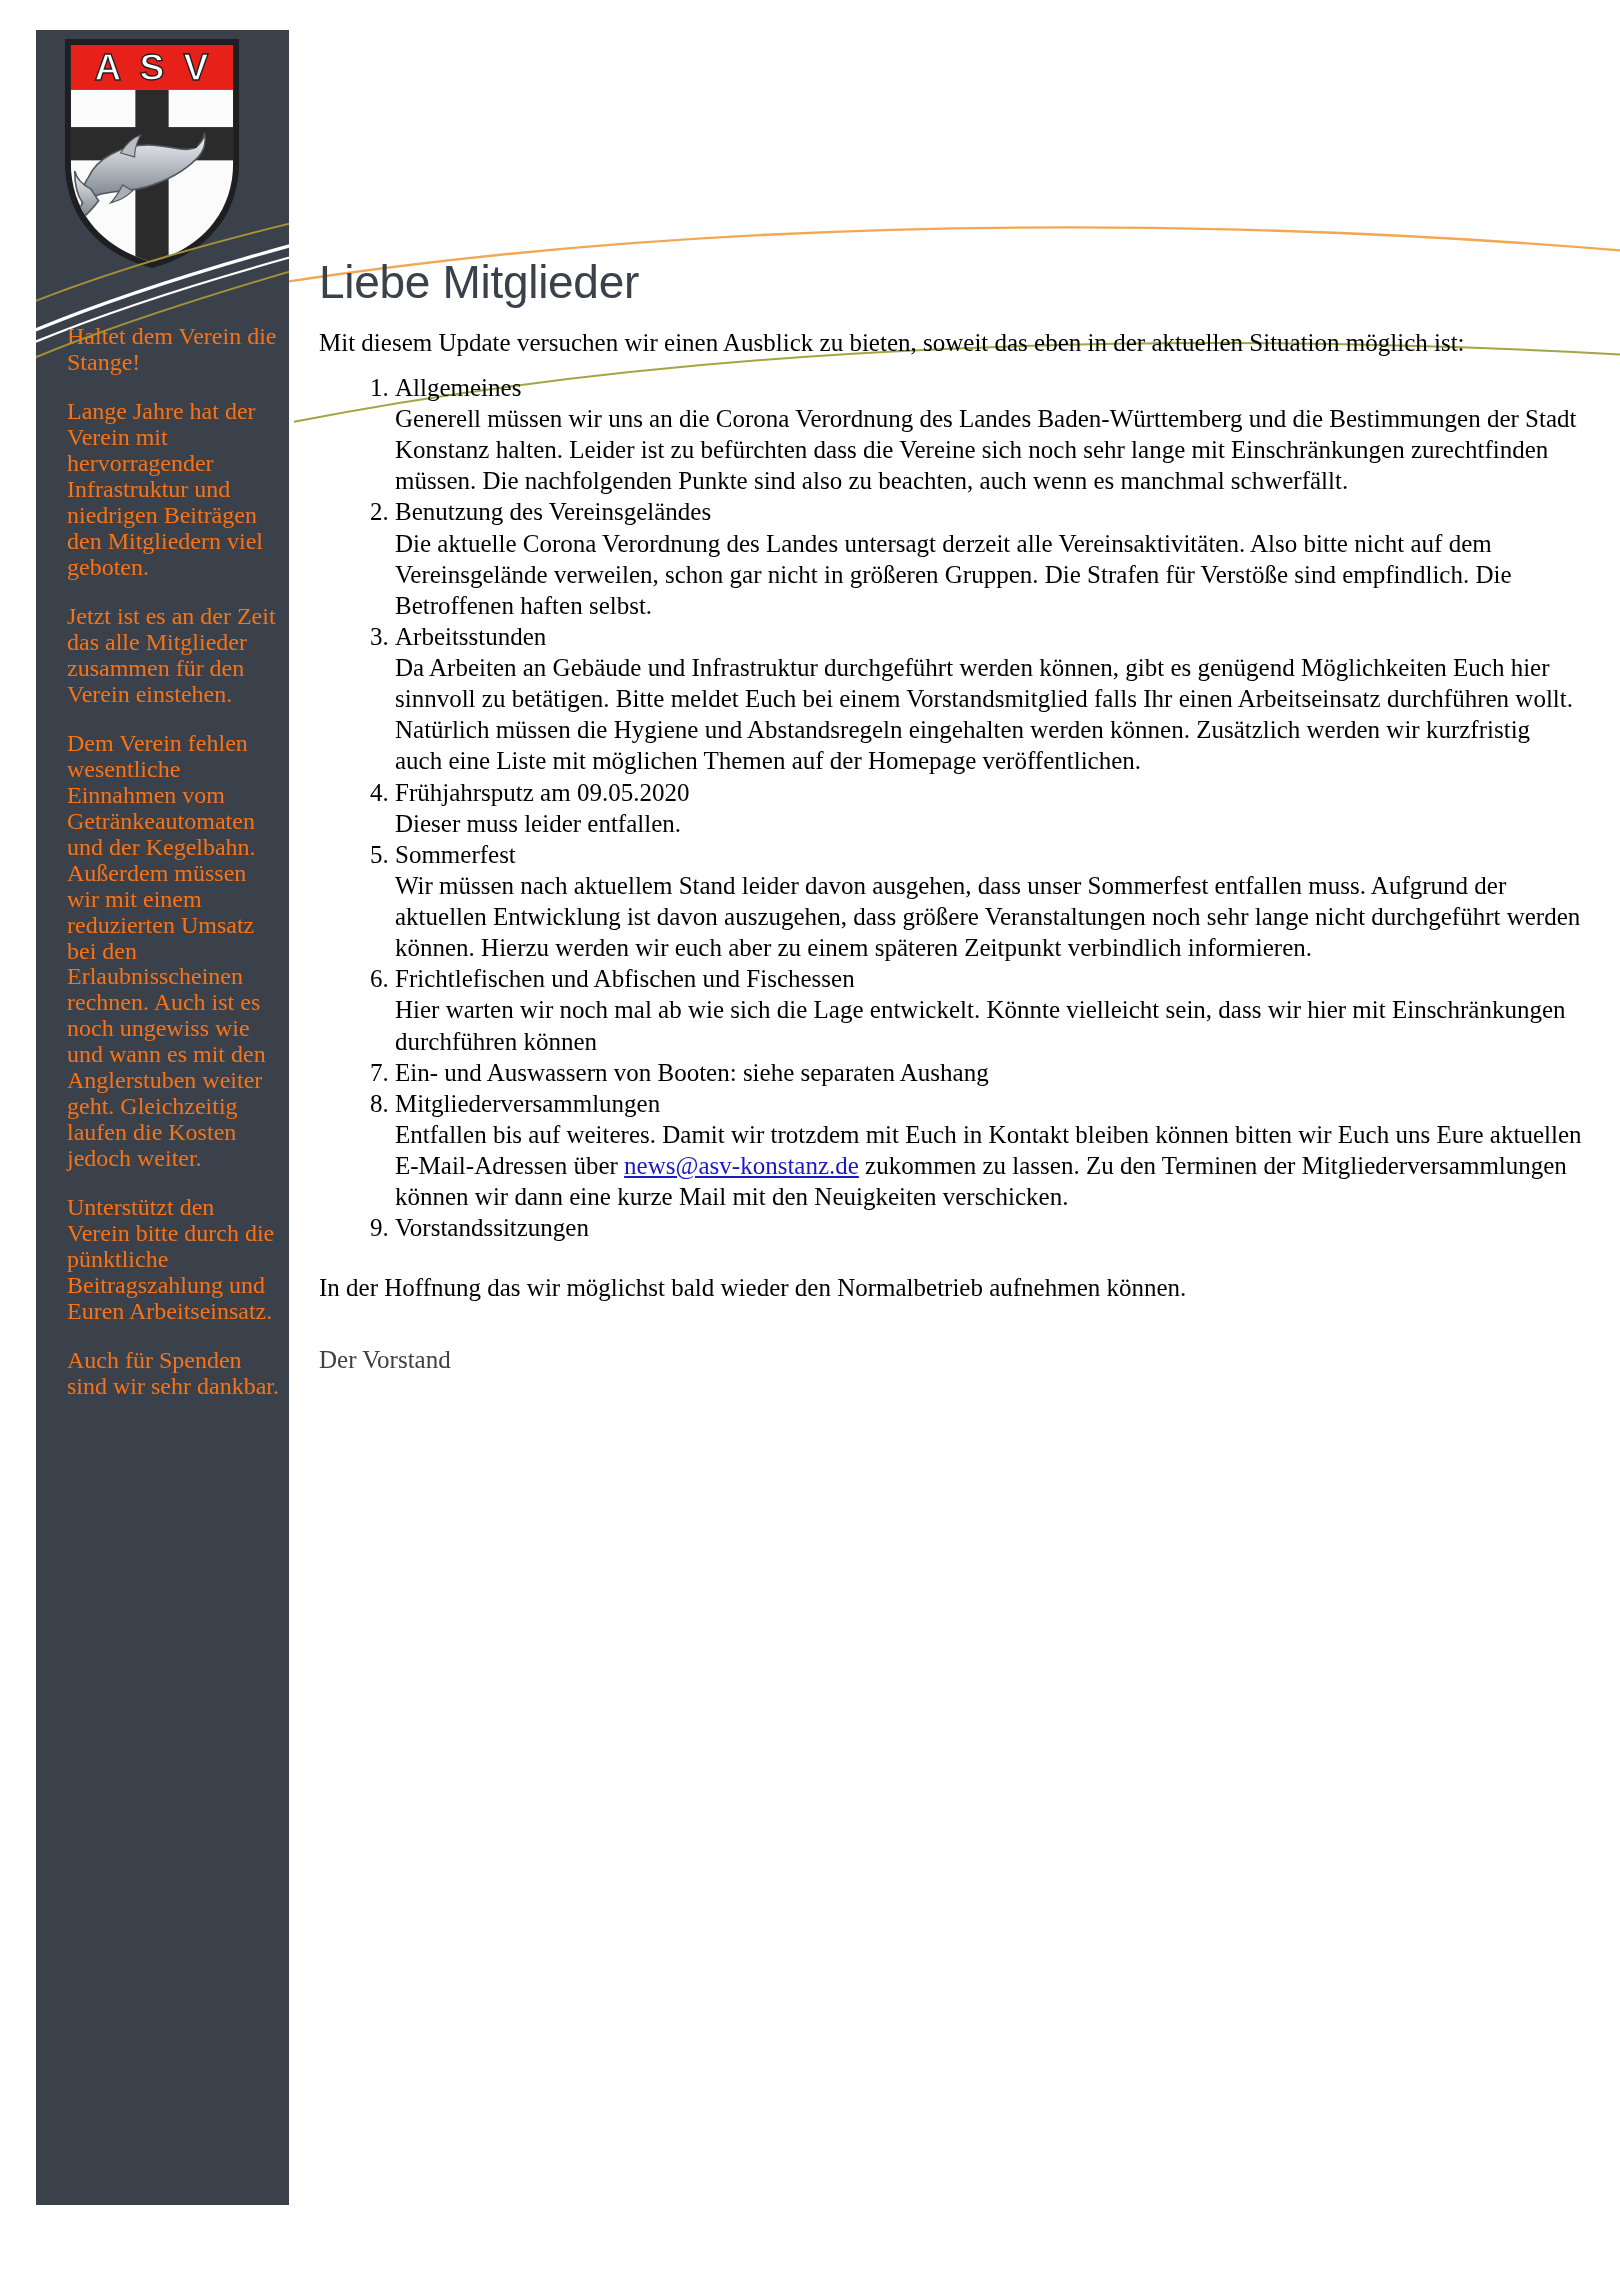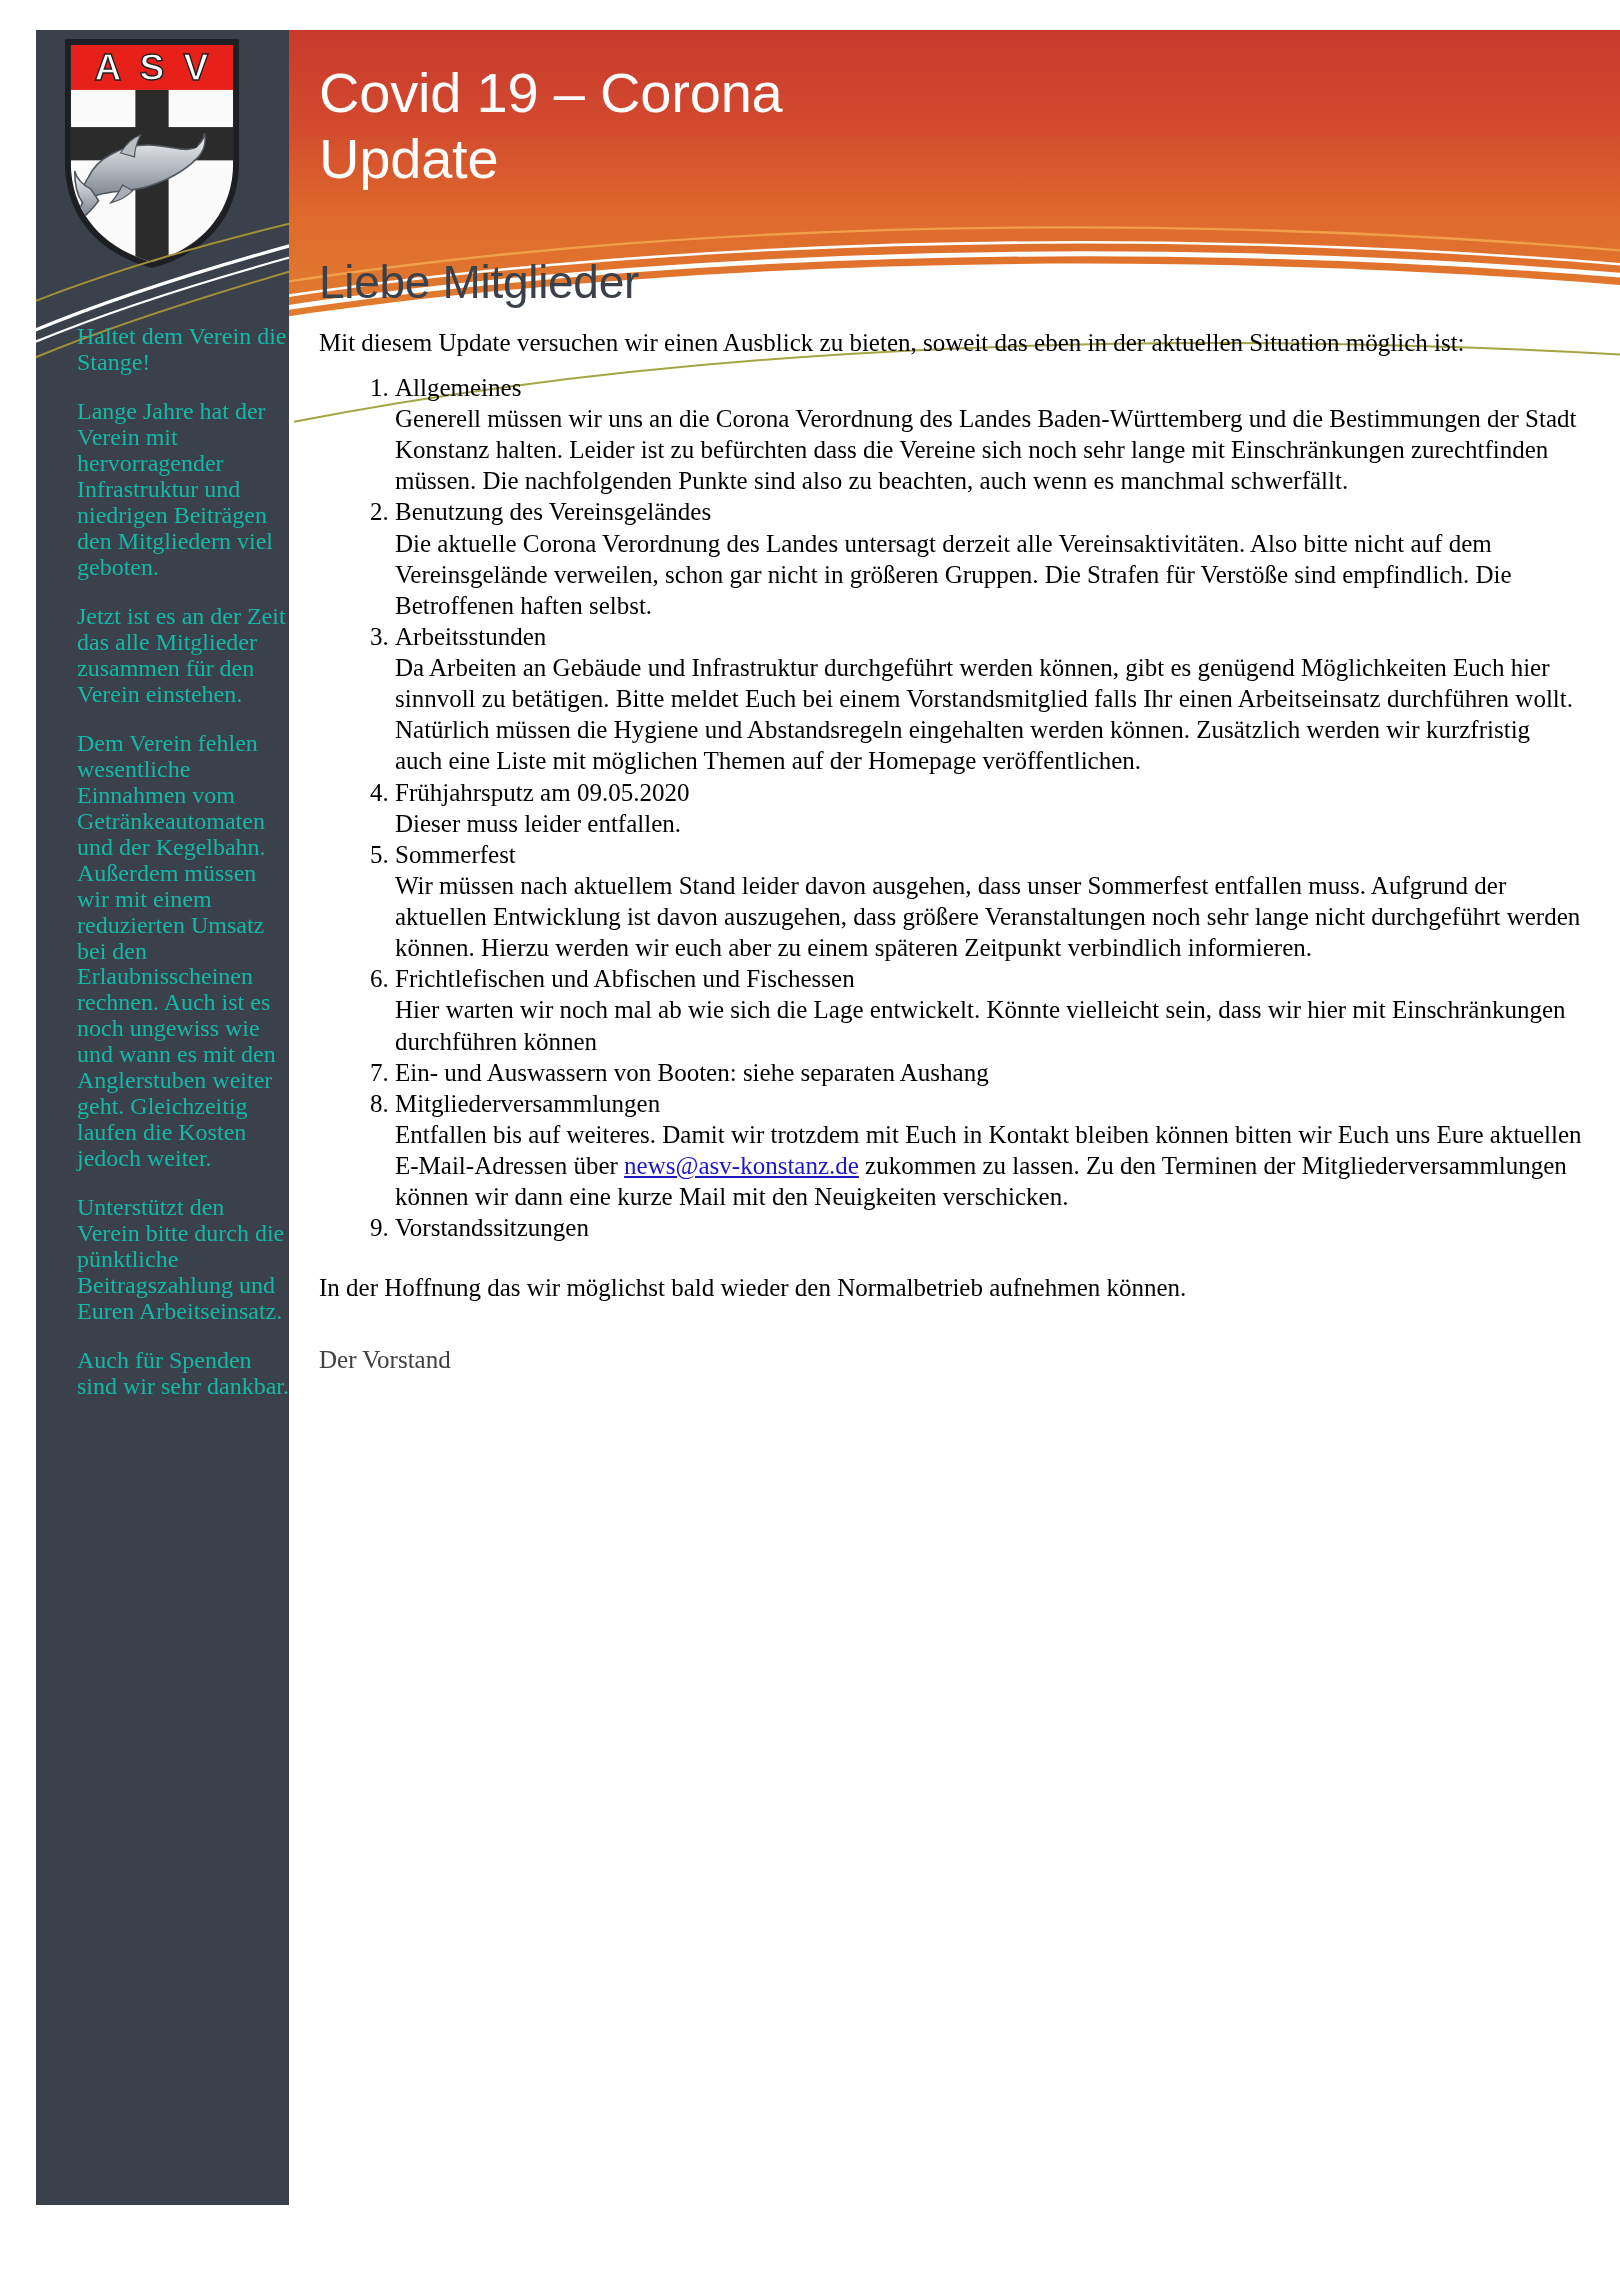--- a/index.html
+++ b/index.html
@@ -49,24 +49,24 @@
   
   .sidebar-lines {
     position: absolute;
     left: 0; top: 167px;
     width: 253px; height: 176px;
     pointer-events: none;
   }
 
   .sidebar-text {
     position: absolute;
-    left: 41px;
+    left: 31px;
     top: 294px;
     width: 214px;
-    color: #14b8a6;
+    color: #f97316;
     font-family: "Liberation Serif", "DejaVu Serif", serif;
     font-size: 24px;
     line-height: 1.08;
   }
   .sidebar-text p {
     margin: 0 0 23.5px 0;
   }
   .sidebar-text p:last-child { margin-bottom: 16px; }
 
   
@@ -163,25 +163,20 @@
   a.maillink {
     color: #1a17c4;
     text-decoration: underline;
   }
 </style>
 </head>
 <body>
 
 <div class="page">
 
-  <div class="banner">
-    <div class="banner-bg"></div>
-    <div class="banner-title">Covid 19 – Corona
-Update</div>
-  </div>
 
   <svg class="arc-layer" viewBox="0 0 1653 520" preserveAspectRatio="none">
     <defs>
       <clipPath id="bannerClip">
         <rect x="295" y="31" width="1358" height="310"></rect>
       </clipPath>
     </defs>
     <g clip-path="url(#bannerClip)">
 
       <path d="M -60,360 C 420,230 1100,200 1760,265" fill="none" stroke="#f0a24a" stroke-width="2.4" opacity="0.95"></path>

